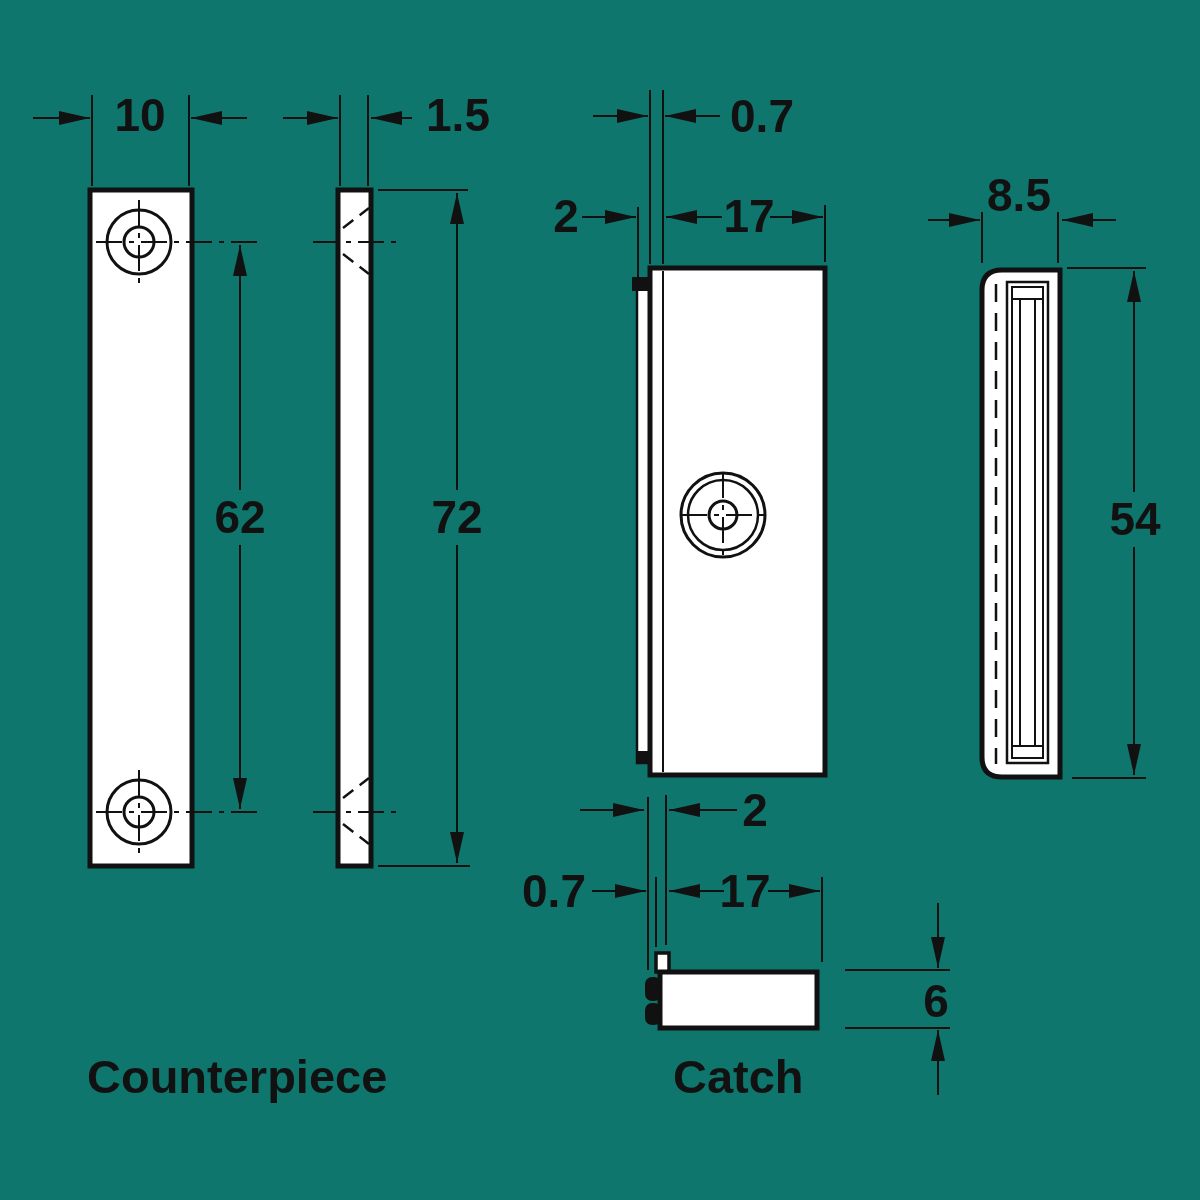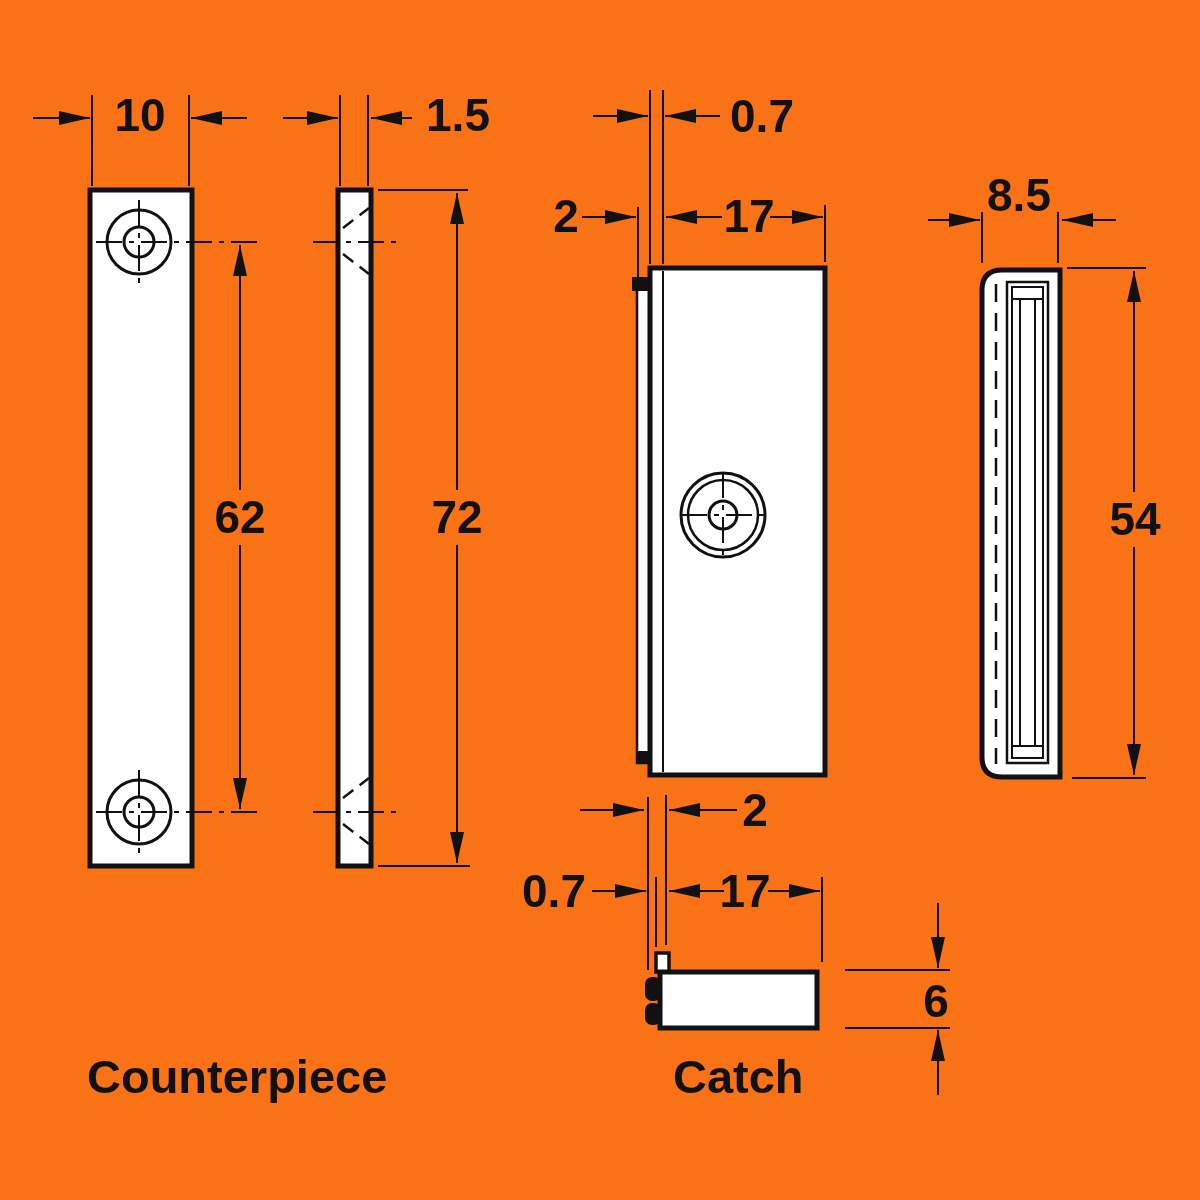--- a/index.html
+++ b/index.html
@@ -1,16 +1,16 @@
 <!DOCTYPE html>
 <html><head>
 <meta charset="utf-8">
 <style>
   html,body{margin:0;padding:0;background:#ffffff;}
-  .stage{width:1200px;height:1200px;position:relative;background:#f97316;}
+  .stage{width:1200px;height:1200px;position:relative;background:#0f766e;}
   svg{display:block;}
   .ink{stroke:#111111;fill:none;}
   .o5{stroke-width:5;}
   .o4{stroke-width:3.5;}
   .o3{stroke-width:3;}
   .m25{stroke-width:2.5;}
   .t2{stroke-width:2;}
   .wfill{fill:#ffffff;}
   .bfill{fill:#111111;stroke:none;}
   .cl{stroke-width:2;stroke-dasharray:26 7 5 7;}

